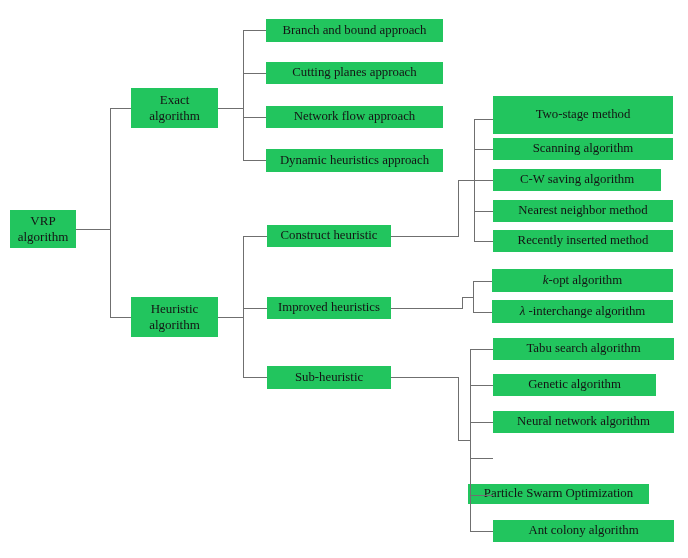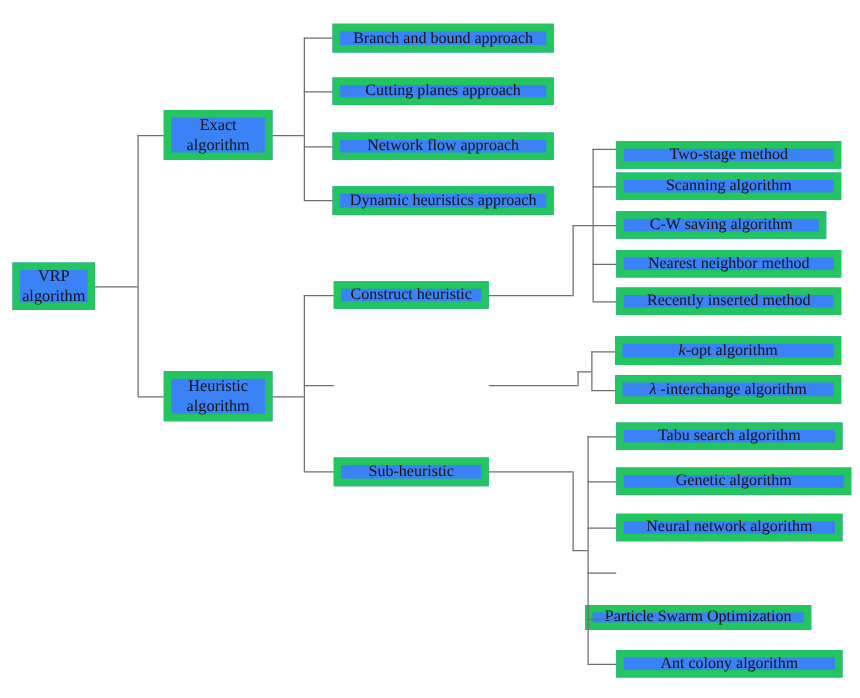--- a/index.html
+++ b/index.html
@@ -1,21 +1,21 @@
 <!DOCTYPE html>
 <html><head>
 <meta charset="utf-8">
 <style>
   html,body{margin:0;padding:0;background:#ffffff;}
   .canvas{
     position:relative;width:688px;height:558px;background:#ffffff;overflow:hidden;
     font-family:"Liberation Serif","DejaVu Serif",serif;
   }
   .node{
-    position:absolute;box-sizing:border-box;background:#3b82f6;
+    position:absolute;box-sizing:border-box;background:#22c55e;
     border:6px solid #22c55e;
     display:flex;align-items:center;justify-content:center;
     text-align:center;color:#141414;font-size:12.8px;line-height:1.2;
     white-space:nowrap;padding:0 1px;
   }
   .node.wrap{white-space:normal;line-height:1.25;font-size:13px;}
   .it{font-style:italic;}
   .h,.v{position:absolute;background:#6f6f6f;}
   .h{height:1px;}
   .v{width:1px;}
@@ -30,37 +30,38 @@
   <div class="node wrap" style="left:131px;top:88px;width:87px;height:40px">Exact algorithm</div>
 
   <div class="node wrap" style="left:131px;top:297px;width:87px;height:40px">Heuristic algorithm</div>
 
   <div class="node" style="left:266px;top:19px;width:177px;height:23px">Branch and bound approach</div>
   <div class="node" style="left:266px;top:62px;width:177px;height:22px">Cutting planes approach</div>
   <div class="node" style="left:266px;top:106px;width:177px;height:22px">Network flow approach</div>
   <div class="node" style="left:266px;top:149px;width:177px;height:23px">Dynamic heuristics approach</div>
 
   <div class="node" style="left:267px;top:225px;width:124px;height:22px">Construct heuristic</div>
+  <div class="node" style="left:267px;top:297px;width:124px;height:22px">Improved heuristics</div>
   <div class="node" style="left:267px;top:366px;width:124px;height:23px">Sub-heuristic</div>
 
-  <div class="node" style="left:493px;top:113px;width:180px;height:22px">Two-stage method</div>
+  <div class="node" style="left:493px;top:96px;width:180px;height:38px">Two-stage method</div>
   <div class="node" style="left:493px;top:138px;width:180px;height:22px">Scanning algorithm</div>
   <div class="node" style="left:493px;top:169px;width:168px;height:22px">C-W saving algorithm</div>
   <div class="node" style="left:493px;top:200px;width:180px;height:22px">Nearest neighbor method</div>
   <div class="node" style="left:493px;top:230px;width:180px;height:22px">Recently inserted method</div>
 
   <div class="node" style="left:492px;top:269px;width:181px;height:23px">
     <span><span class="it">k</span><span>-opt algorithm</span></span>
   </div>
   <div class="node" style="left:493px;top:338px;width:181px;height:22px">Tabu search algorithm</div>
 
   <div class="node" style="left:492px;top:300px;width:181px;height:23px">
     <span><span class="it">λ</span><span> -interchange algorithm</span></span>
   </div>
-  <div class="node" style="left:493px;top:374px;width:188px;height:22px">Genetic algorithm</div>
+  <div class="node" style="left:493px;top:374px;width:163px;height:22px">Genetic algorithm</div>
   <div class="node" style="left:493px;top:411px;width:181px;height:22px">Neural network algorithm</div>
   <div class="node" style="left:468px;top:484px;width:181px;height:20px">Particle Swarm Optimization</div>
   <div class="node" style="left:493px;top:520px;width:181px;height:22px">Ant colony algorithm</div>
 
   <div class="h" style="left:76px;top:229px;width:34px"></div>
   <div class="v" style="left:110px;top:108px;height:209px"></div>
   <div class="h" style="left:110px;top:108px;width:21px"></div>
   <div class="h" style="left:110px;top:317px;width:21px"></div>
 
   <div class="h" style="left:218px;top:108px;width:25px"></div>

